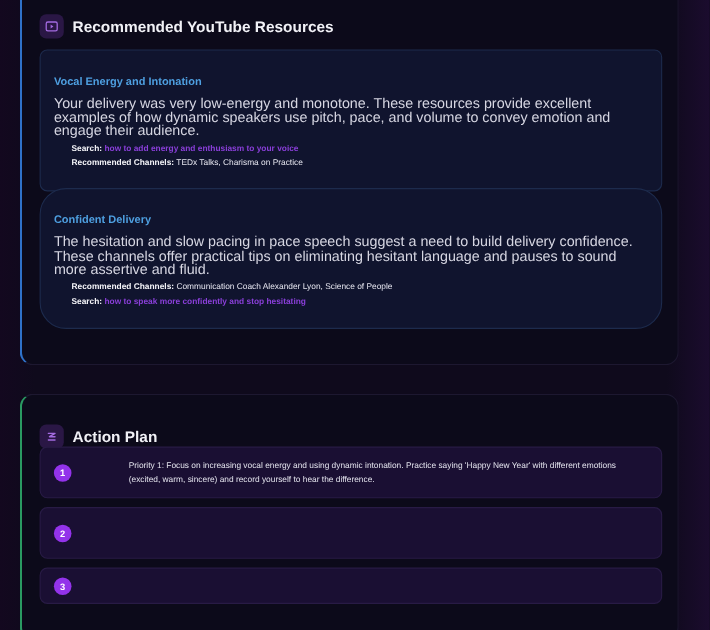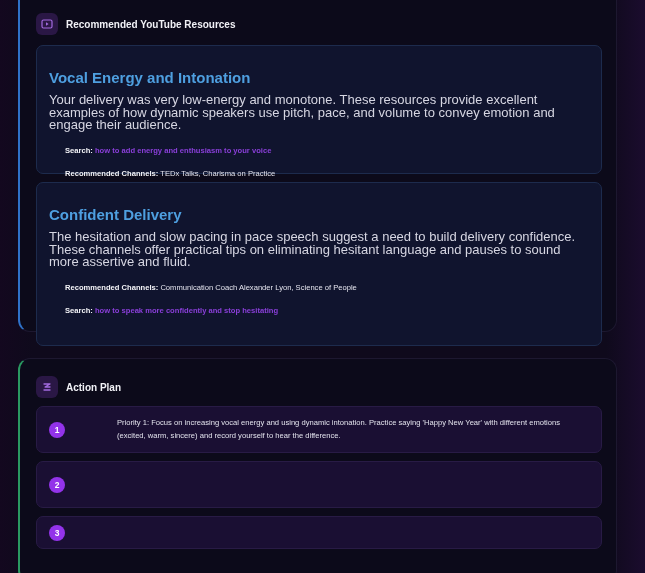--- a/index.html
+++ b/index.html
@@ -27,49 +27,49 @@
     }
     .section.action {
       top: 358px; height: 224px;
       border-left: 2px solid #2a9a62;
     }
     .section-header {
       display: flex; align-items: center;
       position: absolute; left: 16px;
     }
     .section.youtube .section-header { top: 24px; }
-    .section.action .section-header { top: 17px; }
+    .section.action .section-header { top: 27px; }
     .header-icon {
       width: 22px; height: 22px; border-radius: 6px;
       background: #2a1745;
       display: flex; align-items: center; justify-content: center;
       margin-right: 8px;
     }
     .header-title {
-      font-size: 10px; font-weight: bold; color: #f1f1f6;
+      font-size: 14px; font-weight: bold; color: #f1f1f6;
     }
     .resource-card {
       position: absolute; left: 16px; width: 566px;
       background: #10142e;
       border: 1px solid #1d2b4d;
       border-radius: 7px;
       padding: 0 12px;
     }
     .resource-card.r1 { top: 56px; height: 129px; }
-    .resource-card.r2 { top: 193px; height: 164px; }
+    .resource-card.r2 { top: 182px; height: 128px; border-radius: 24px; }
     .res-title {
-      color: #4e9fe0; font-weight: bold; font-size: 15px;
+      color: #4e9fe0; font-weight: bold; font-size: 10px;
       margin-top: 23px;
     }
     .res-desc {
       font-size: 13px; line-height: 12.5px; color: #d6d6e2;
       margin-top: 8px;
     }
     .res-line {
-      font-size: 7.6px; color: #e4e4ee; margin-top: 14px; padding-left: 16px;
+      font-size: 7.6px; color: #e4e4ee; margin-top: 4px; padding-left: 16px;
     }
     .res-line b { color: #f4f4f8; }
     .res-link { color: #8a3fd9; font-weight: bold; }
     .priority {
       position: absolute; left: 16px; width: 566px;
       background: #1a0f33;
       border: 1px solid #281b45;
       border-radius: 7px;
       display: flex; align-items: center;
       padding: 0 12px;

